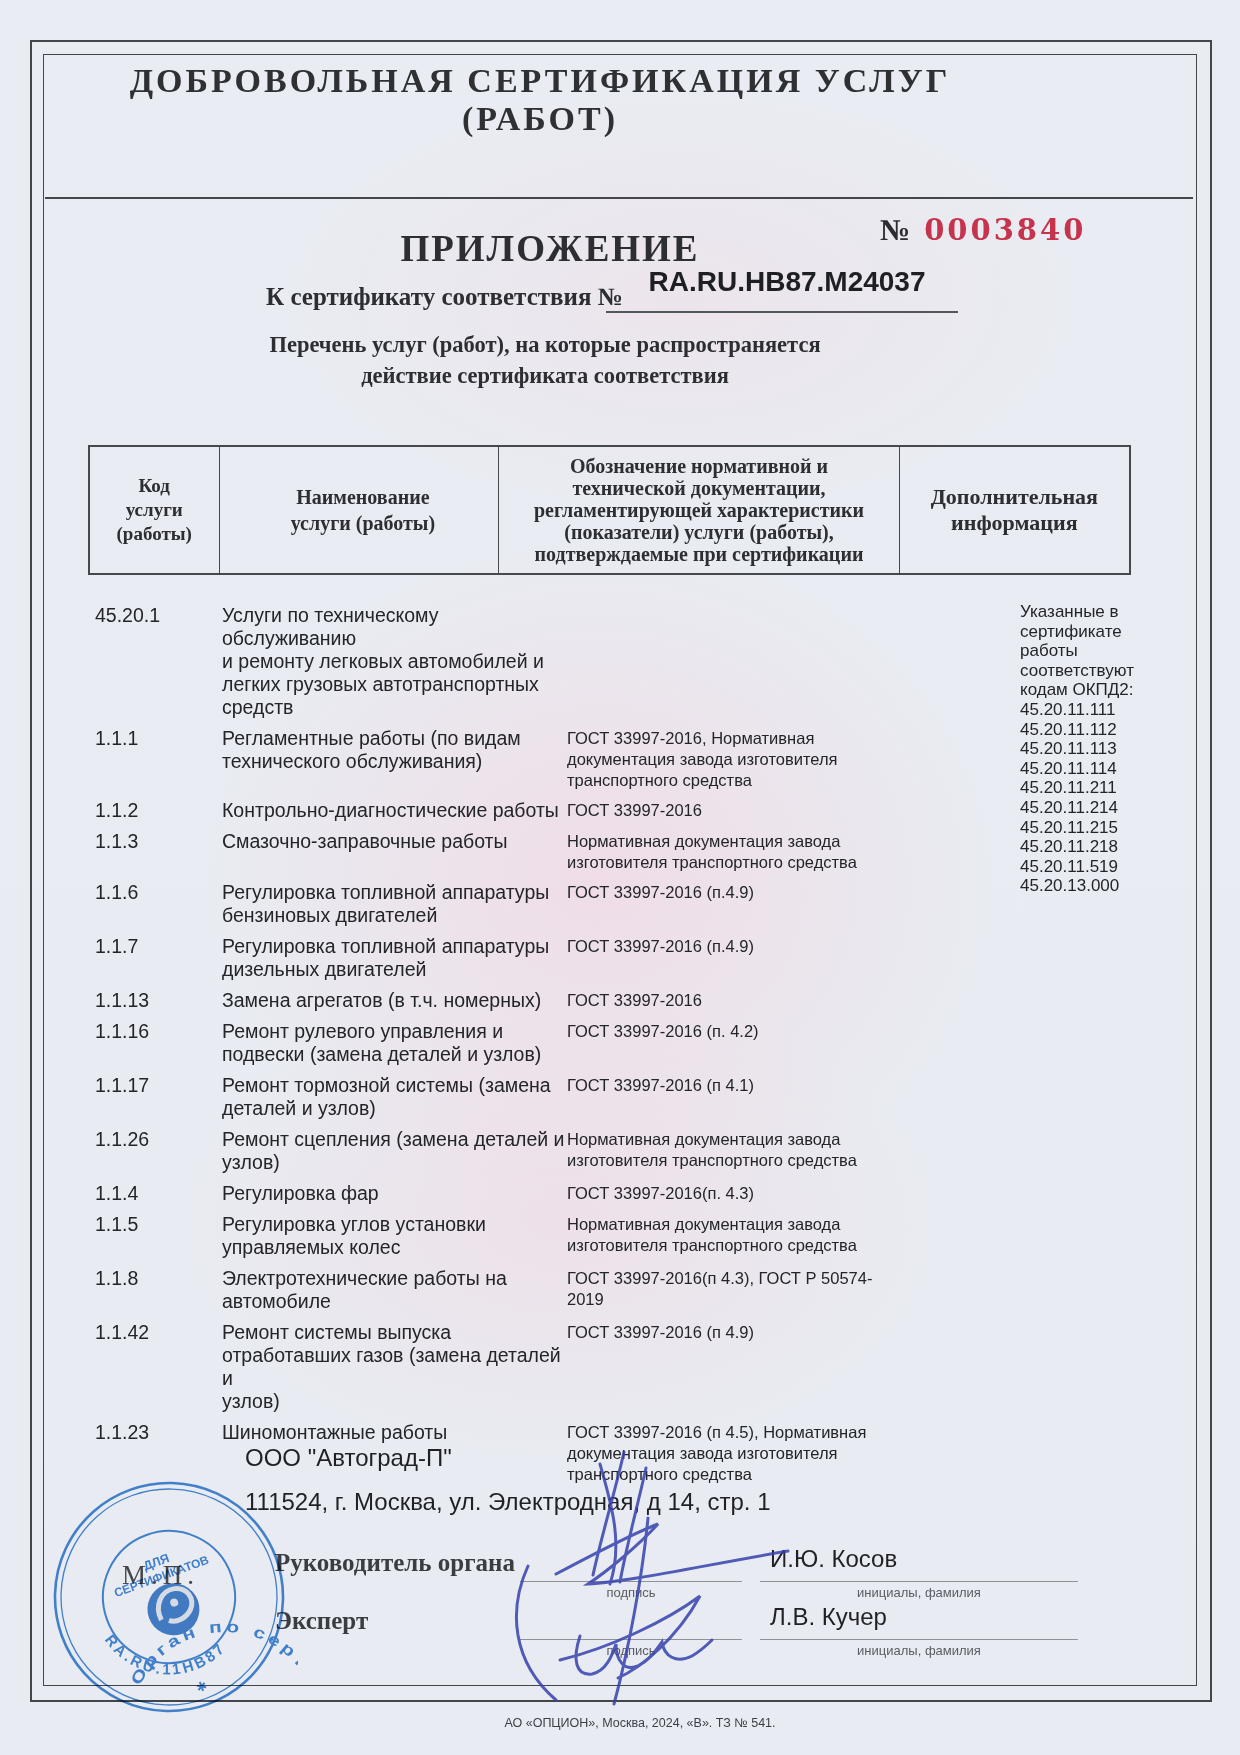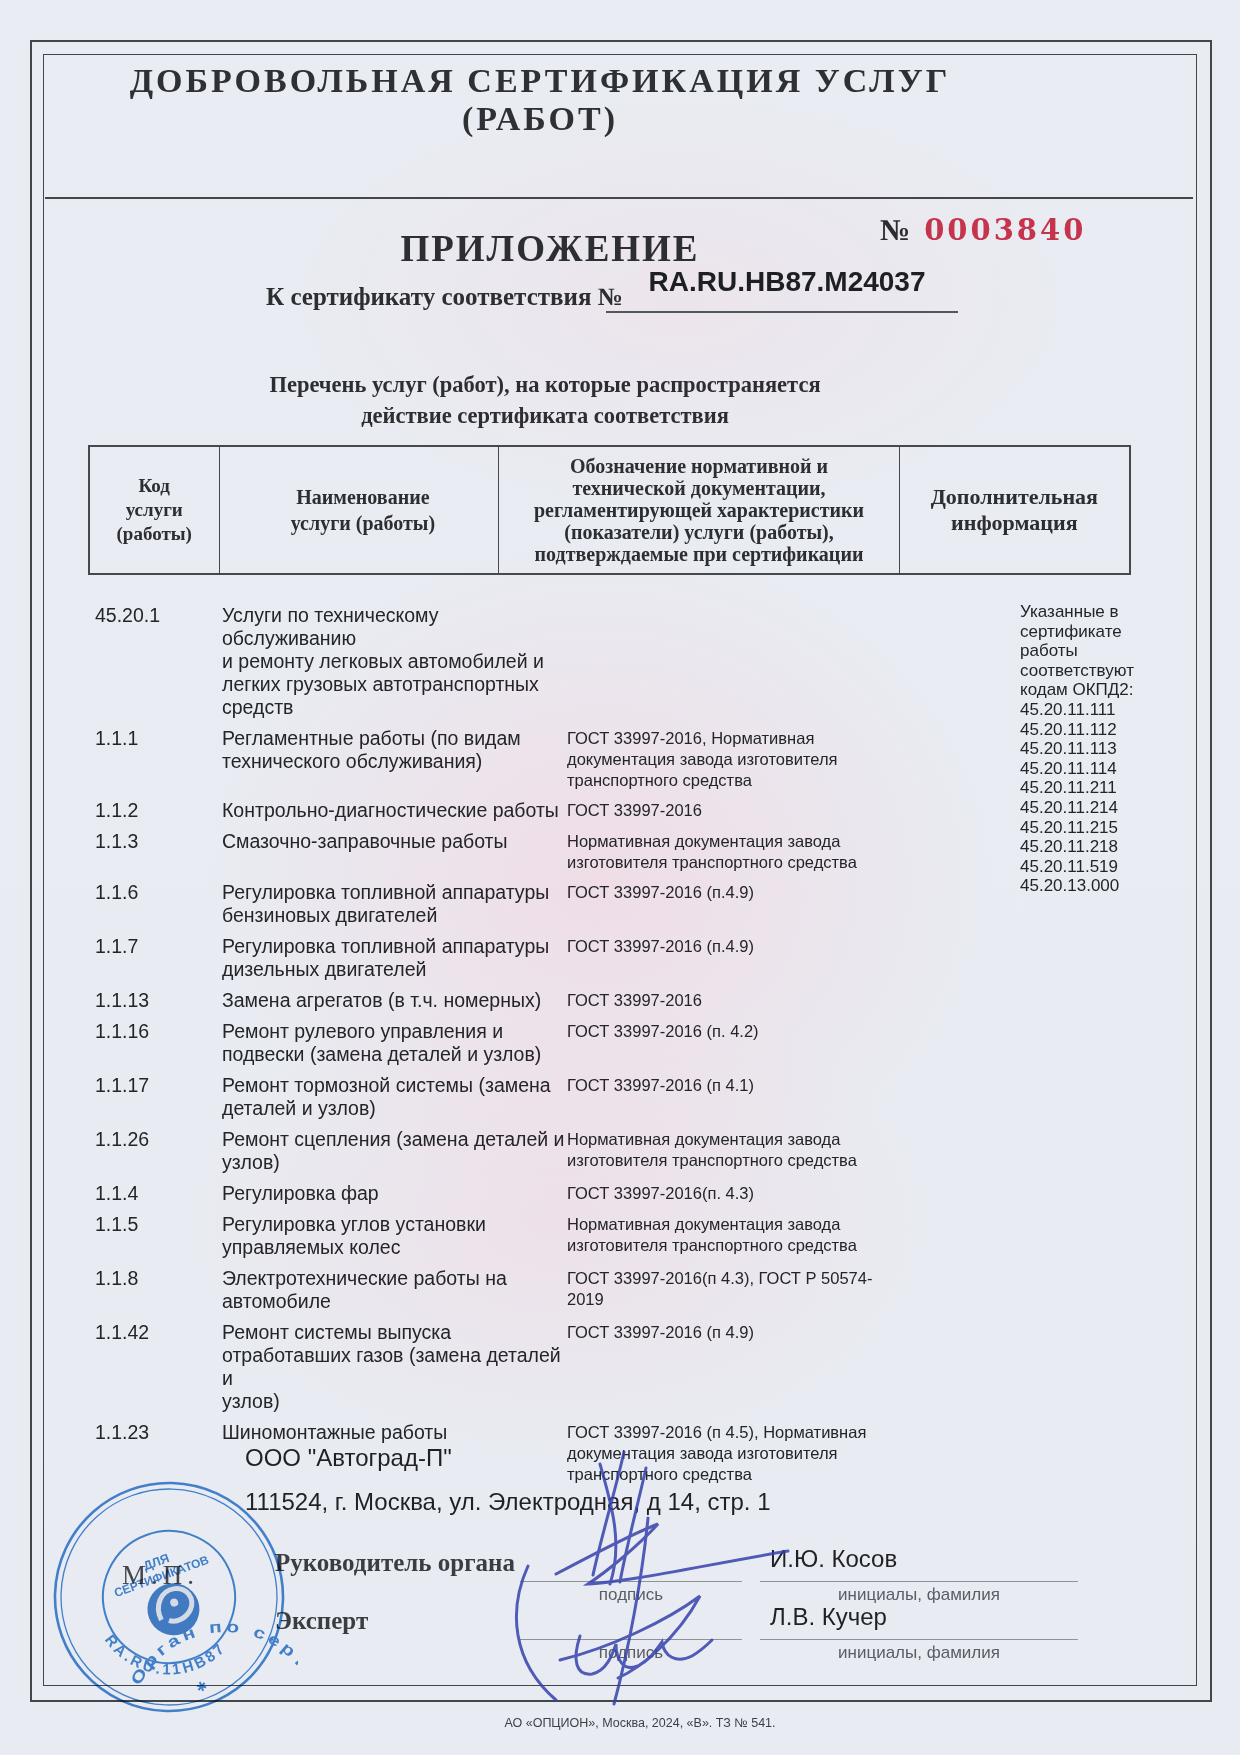--- a/index.html
+++ b/index.html
@@ -21,21 +21,21 @@
     font-weight:bold;font-size:34px;letter-spacing:3px;color:#2e3033;}
   .num-wrap{left:880px;top:213px;display:flex;gap:14px;align-items:baseline;}
   .num-sign{font-family:"Liberation Serif",serif;font-weight:bold;font-size:30px;color:#2b2d31;}
   .num-value{font-family:"DejaVu Serif",serif;font-weight:bold;font-size:29px;letter-spacing:3px;color:#c5344c;}
   .appendix{left:250px;top:227px;width:600px;text-align:center;font-family:"Liberation Serif",serif;
     font-weight:bold;font-size:37px;letter-spacing:2px;color:#2c2e32;}
   .cert-label{left:258px;top:283px;font-family:"Liberation Serif",serif;font-weight:bold;font-size:25px;color:#2c2e32;margin-left:8px;}
   .cert-number{left:612px;top:266px;width:350px;text-align:center;font-weight:bold;font-size:28px;color:#1d1f22;}
   .cert-underline{left:606px;top:311px;width:352px;border-top:2px solid #53565c;}
   .subtitle{left:95px;top:329px;width:900px;text-align:center;font-family:"Liberation Serif",serif;
-    font-weight:bold;font-size:22.5px;line-height:31px;color:#2c2e32;margin-top:40px;}
+    font-weight:bold;font-size:22.5px;line-height:31px;color:#2c2e32;}
   
   .thead{left:88px;top:445px;width:1043px;height:130px;border:2px solid #45484d;display:flex;box-sizing:border-box;}
   .th{display:flex;align-items:center;justify-content:center;text-align:center;box-sizing:border-box;
     font-family:"Liberation Serif",serif;font-weight:bold;color:#2c2e32;border-right:1.5px solid #45484d;}
   .th:last-child{border-right:none;}
   .th1{width:131px;font-size:19px;line-height:24px;}
   .th2{width:275px;font-size:20px;line-height:26px;margin-left:8px;}
   .th3{width:405px;font-size:20px;line-height:22px;}
   .th4{width:232px;font-size:22px;line-height:26px;}
   
@@ -43,21 +43,21 @@
   .trow{display:flex;margin-bottom:8px;}
   .td-code{width:127px;font-size:19.5px;line-height:23px;flex:none;}
   .td-name{width:345px;font-size:19.5px;line-height:23px;flex:none;}
   .td-docs{width:320px;font-size:16.5px;line-height:21px;flex:none;padding-top:1px;}
   .extra{left:1020px;top:602px;width:140px;font-size:17px;line-height:19.6px;}
   
   .company-name{left:245px;top:1444px;font-size:24px;color:#1f2124;}
   .company-address{left:245px;top:1488px;font-size:24px;color:#1f2124;}
   .sig-label{font-family:"Liberation Serif",serif;font-weight:bold;font-size:25px;color:#3a3d42;}
   .sig-line{border-top:1.5px solid #8f9297;}
-  .sig-caption{font-size:17px;color:#5a5d63;text-align:center;}
+  .sig-caption{font-size:13px;color:#5a5d63;text-align:center;}
   .sig-name{font-size:24px;color:#1f2124;}
   .mp{left:122px;top:1560px;font-family:"Liberation Serif",serif;font-size:27px;letter-spacing:5px;color:#45474c;}
   .footer{left:340px;top:1716px;width:600px;text-align:center;font-size:12.5px;color:#3c3f45;}
   .stamp{left:40px;top:1468px;opacity:.88;mix-blend-mode:multiply;}
   .ink{left:0;top:0;pointer-events:none;}
 </style>
 </head>
 <body>
 
 <div class="page">

